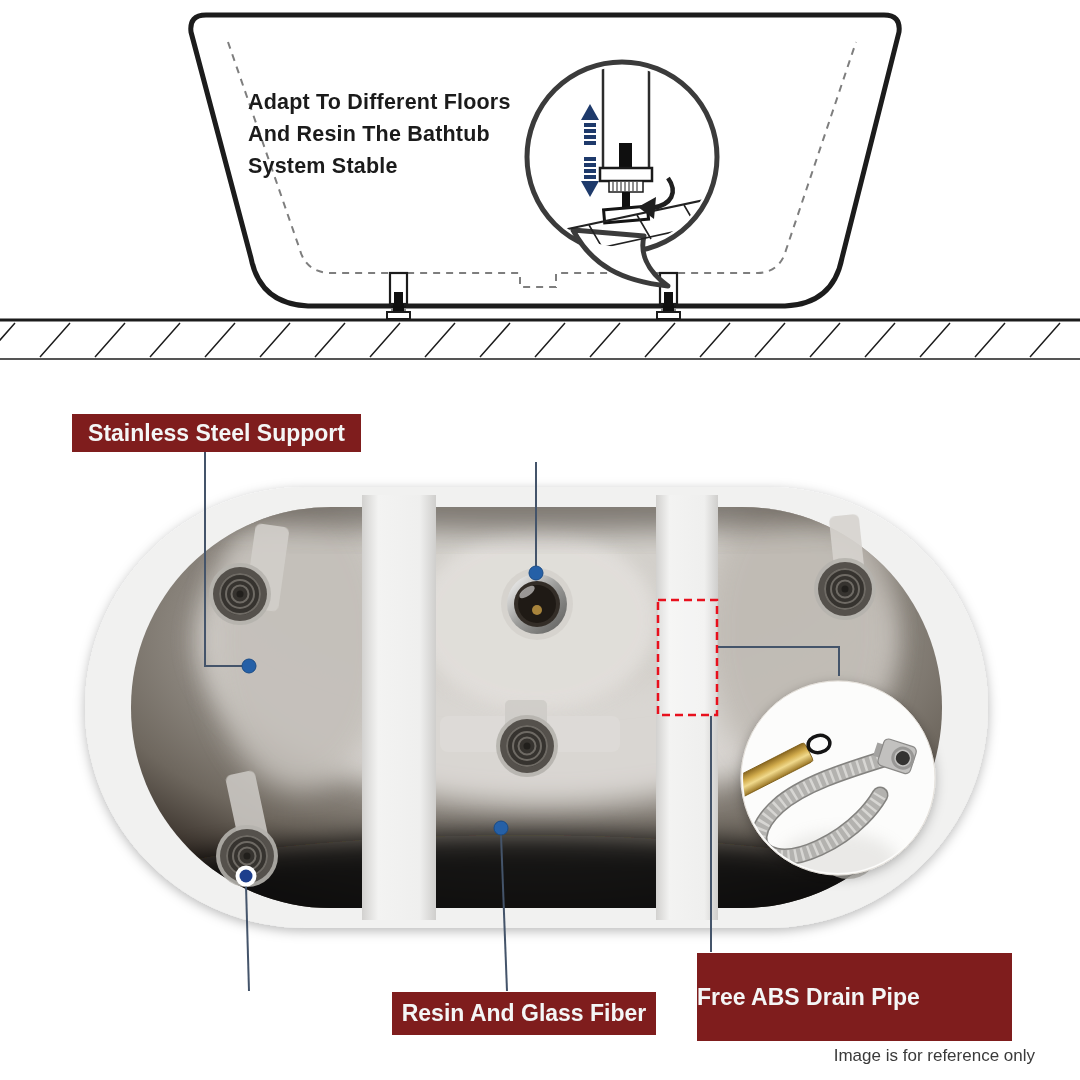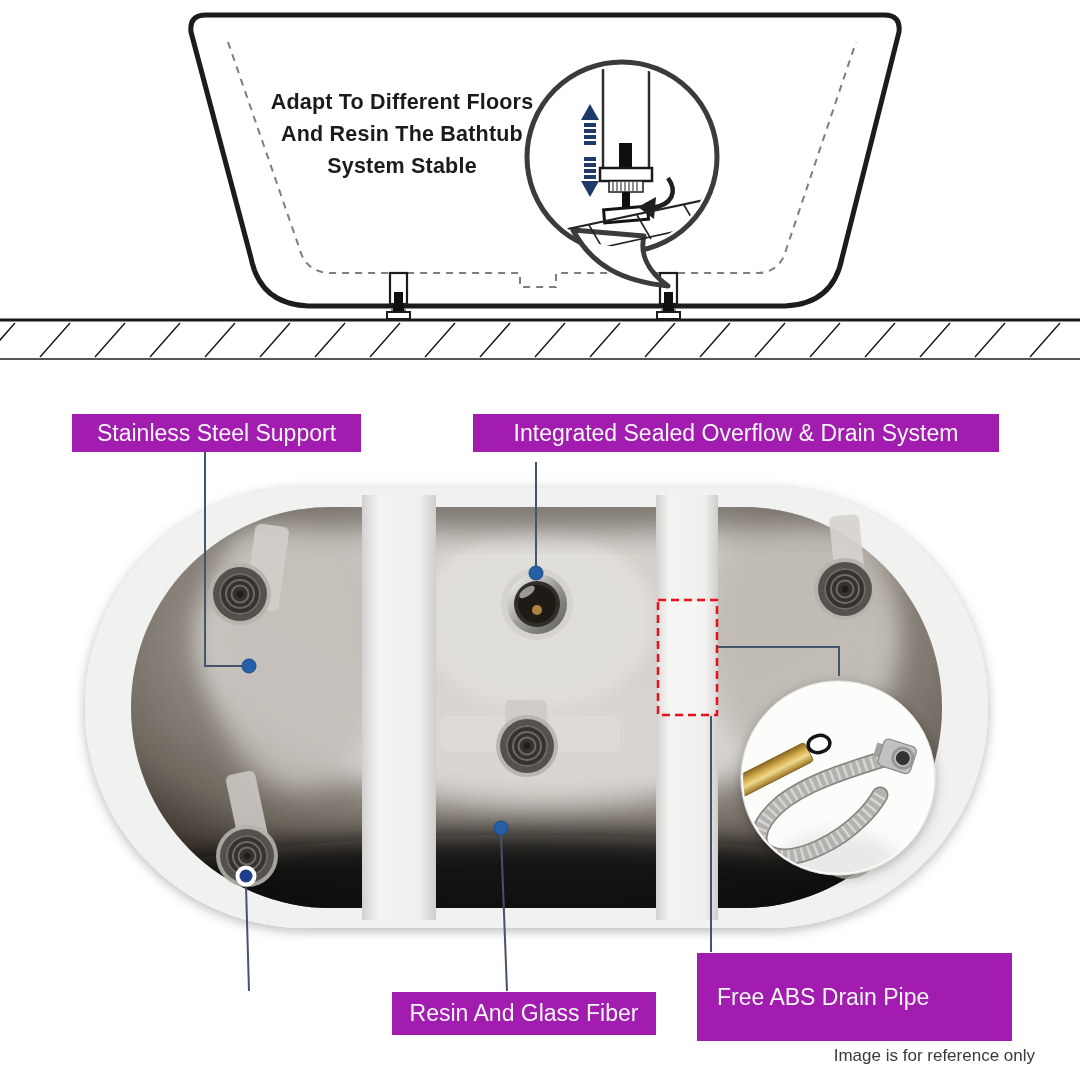--- a/index.html
+++ b/index.html
@@ -1,30 +1,30 @@
 <!DOCTYPE html>
 <html><head>
 <meta charset="utf-8">
 <style>
   html,body{margin:0;padding:0;background:#fff;}
   .stage{position:relative;width:1080px;height:1080px;background:#ffffff;overflow:hidden;
          font-family:"Liberation Sans", sans-serif;}
   .gfx{position:absolute;left:0;top:0;z-index:1;}
   .txt{position:absolute;z-index:5;}
-  .caption{left:248px;top:86px;width:308px;text-align:center;font-weight:700;
+  .caption{left:248px;top:86px;width:308px;text-align:left;font-weight:700;
            font-size:21.5px;line-height:32px;color:#1b1b1b;letter-spacing:.2px;}
-  .box{position:absolute;z-index:6;background:#a21caf;color:#f4f6f6;
-       display:flex;align-items:center;justify-content:center;font-weight:400;}
+  .box{position:absolute;z-index:6;background:#7f1d1d;color:#f4f6f6;
+       display:flex;align-items:center;justify-content:center;font-weight:700;}
   .box-stainless{left:72px;top:414px;width:289px;height:38px;font-size:23px;}
   .box-overflow{left:473px;top:414px;width:526px;height:38px;font-size:23px;}
   .box-nylon{left:66px;top:992px;width:276px;height:44px;font-size:24px;}
   .box-resin{left:392px;top:992px;width:264px;height:43px;font-size:23px;}
   .box-drainpipe{left:697px;top:953px;width:315px;height:88px;font-size:23px;
                  flex-direction:column;align-items:flex-start;justify-content:center;
-                 padding-left:20px;box-sizing:border-box;line-height:37px;}
+                 box-sizing:border-box;line-height:37px;}
   .footnote{right:45px;top:1046px;font-size:17px;color:#3a3a3a;}
 </style>
 </head>
 <body>
 
 <div class="stage">
 
 <svg class="gfx" width="1080" height="1080" viewBox="0 0 1080 1080">
   <defs>
     <radialGradient id="innerDark" cx="0.5" cy="0.32" r="0.85">
@@ -259,23 +259,20 @@
 
 <div class="txt caption">
   <div>Adapt To Different Floors</div>
   <div>And Resin The Bathtub</div>
   <div>System Stable</div>
 </div>
 
 <div class="box box-stainless">
   <span>Stainless Steel Support</span>
 </div>
-<div class="box box-overflow">
-  <span>Integrated Sealed Overflow &amp; Drain System</span>
-</div>
 <div class="box box-resin">
   <span>Resin And Glass Fiber</span>
 </div>
 <div class="box box-drainpipe">
   <span>Free ABS Drain Pipe</span>
 </div>
 
 <div class="txt footnote">Image is for reference only</div>
 
 </div>

